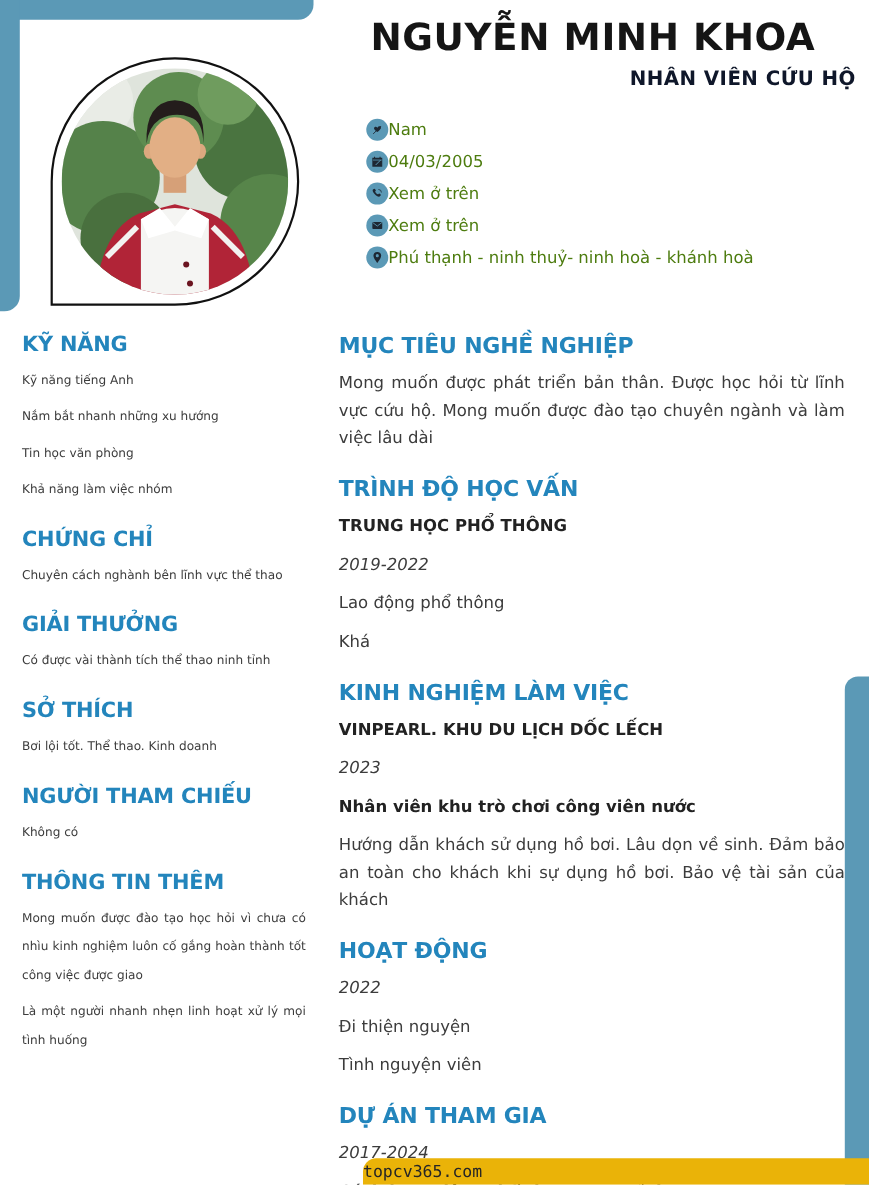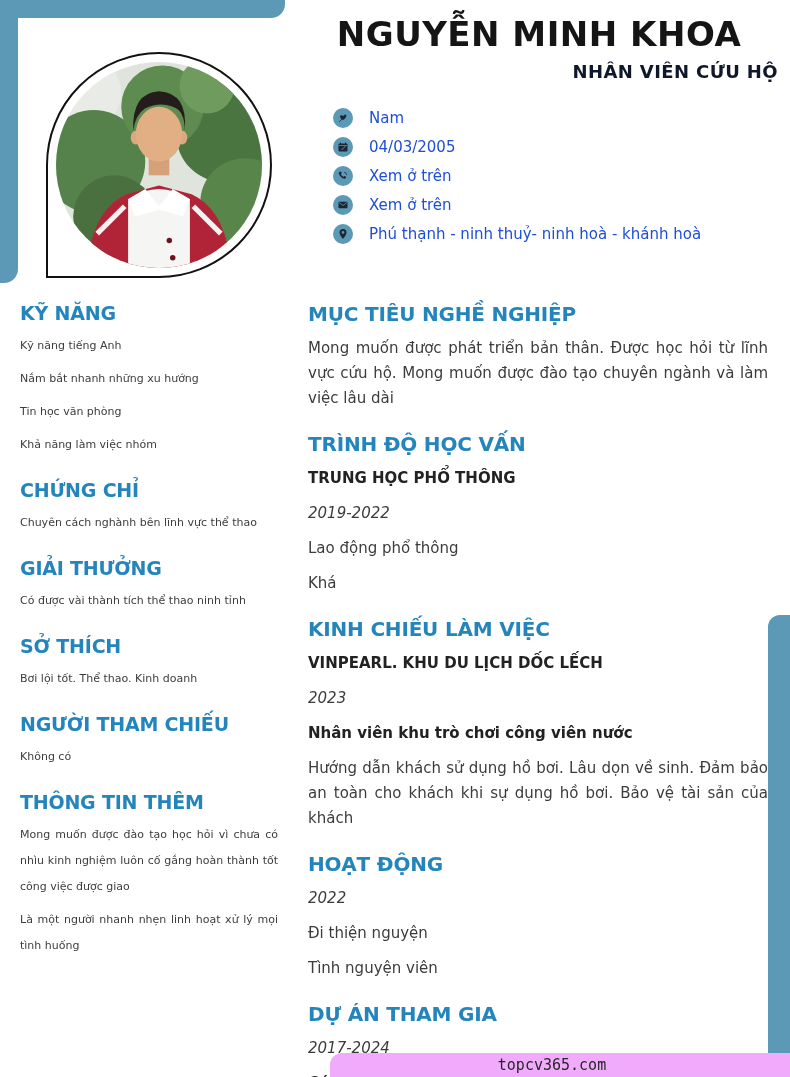--- a/index.html
+++ b/index.html
@@ -4,34 +4,34 @@
 <style>
   html,body{margin:0;padding:0;}
   body{
     width:790px;height:1077px;position:relative;overflow:hidden;background:#ffffff;
     font-family:"DejaVu Sans","Liberation Sans",sans-serif;color:#3c3c3c;
   }
   
   .top-bar{position:absolute;left:0;top:0;width:285px;height:18px;background:#5b99b6;border-bottom-right-radius:14px;}
   .left-strip{position:absolute;left:0;top:0;width:18px;height:283px;background:#5b99b6;border-bottom-right-radius:14px;}
   .right-strip{position:absolute;right:0;top:615px;bottom:0;width:22px;background:#5b99b6;border-top-left-radius:12px;}
-  .footer-bar{position:absolute;left:330px;right:0;bottom:0;height:24px;background:#f0abfc;border-top-left-radius:12px;
-    display:flex;align-items:center;justify-content:center;padding-right:16px;box-sizing:border-box;}
+  .footer-bar{position:absolute;left:330px;right:0;bottom:0;height:24px;background:#eab308;border-top-left-radius:12px;
+    display:flex;align-items:center;justify-content:flex-start;padding-right:16px;box-sizing:border-box;}
   .watermark{font-family:"DejaVu Sans Mono","Liberation Mono",monospace;font-size:15px;color:#262626;}
   
   .photo-frame{position:absolute;left:46px;top:52px;width:226px;height:226px;background:#fff;
     border:2px solid #111;border-radius:50% 50% 50% 0;padding:8px;box-sizing:border-box;}
   .photo-clip{width:100%;height:100%;border-radius:50%;overflow:hidden;}
   .photo-clip svg{width:100%;height:100%;display:block;}
   
   .header-block{position:absolute;left:300px;top:16px;width:478px;}
   .cv-name{margin:0;text-align:center;font-size:34px;font-weight:bold;color:#151515;letter-spacing:.5px;line-height:1.1;}
   .cv-title{margin:8px 0 0;text-align:right;font-size:18px;font-weight:bold;color:#0f172a;letter-spacing:.4px;}
   .contact-list{margin-top:26px;margin-left:33px;}
-  .contact-row{display:flex;align-items:center;gap:16px;margin-bottom:9px;font-size:15px;color:#1d4ed8;}
+  .contact-row{display:flex;align-items:center;gap:0;margin-bottom:9px;font-size:15px;color:#4d7c0f;}
   .contact-icon{width:20px;height:20px;min-width:20px;border-radius:50%;background:#5b99b6;
     display:flex;align-items:center;justify-content:center;}
   .contact-icon svg{width:12px;height:12px;fill:#1d2733;}
   
   .columns{position:absolute;left:20px;top:302px;display:flex;gap:30px;}
   .col-left{width:258px;}
   .col-right{width:460px;}
   .cv-section{margin-bottom:21px;}
   .sec-heading{margin:0 0 9px;font-weight:bold;color:#2385bc;letter-spacing:-.2px;}
   .col-left .sec-heading{font-size:19px;}
@@ -166,21 +166,21 @@
         <p class="line justify">Mong muốn được phát triển bản thân. Được học hỏi từ lĩnh vực cứu hộ. Mong muốn được đào tạo chuyên ngành và làm việc lâu dài</p>
       </section>
       <section class="cv-section">
         <h2 class="sec-heading">TRÌNH ĐỘ HỌC VẤN</h2>
         <p class="line bold">TRUNG HỌC PHỔ THÔNG</p>
         <p class="line italic">2019-2022</p>
         <p class="line">Lao động phổ thông</p>
         <p class="line">Khá</p>
       </section>
       <section class="cv-section">
-        <h2 class="sec-heading">KINH CHIẾU LÀM VIỆC</h2>
+        <h2 class="sec-heading">KINH NGHIỆM LÀM VIỆC</h2>
         <p class="line bold">VINPEARL. KHU DU LỊCH DỐC LẾCH</p>
         <p class="line italic">2023</p>
         <p class="line bold">Nhân viên khu trò chơi công viên nước</p>
         <p class="line justify">Hướng dẫn khách sử dụng hồ bơi. Lâu dọn về sinh. Đảm bảo an toàn cho khách khi sự dụng hồ bơi. Bảo vệ tài sản của khách</p>
       </section>
       <section class="cv-section">
         <h2 class="sec-heading">HOẠT ĐỘNG</h2>
         <p class="line italic">2022</p>
         <p class="line">Đi thiện nguyện</p>
         <p class="line">Tình nguyện viên</p>

